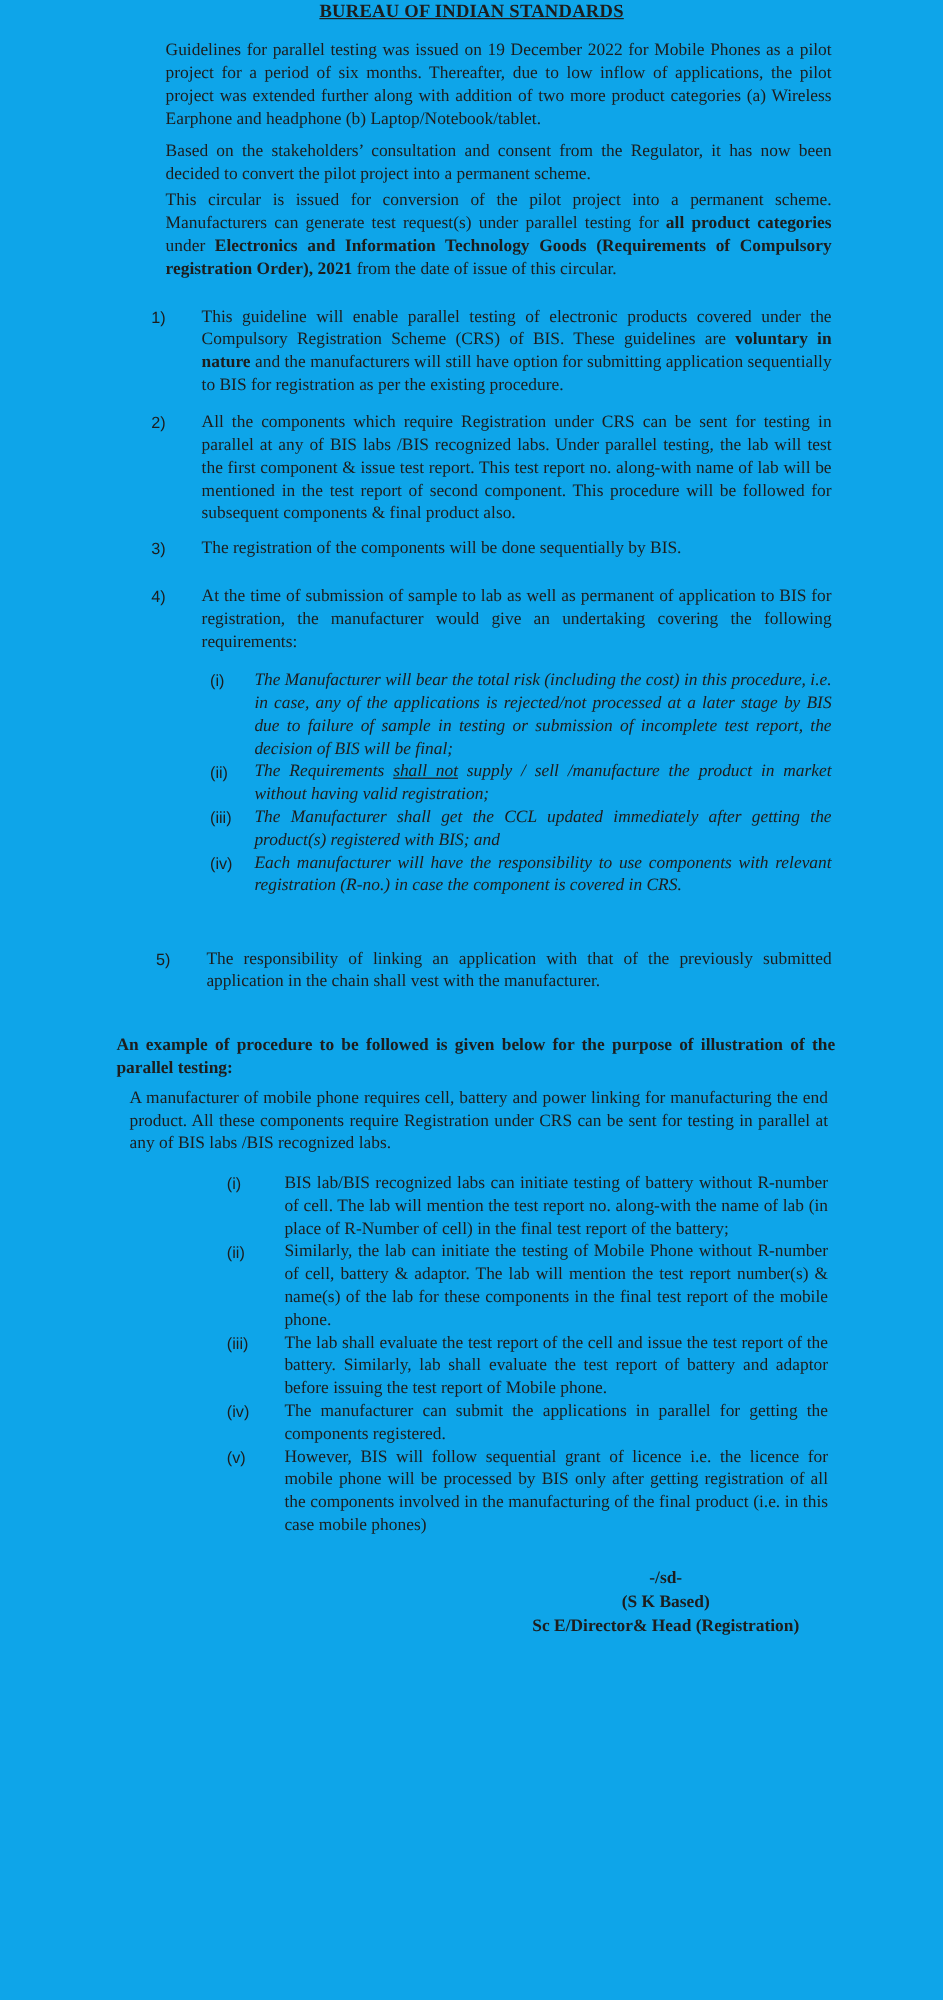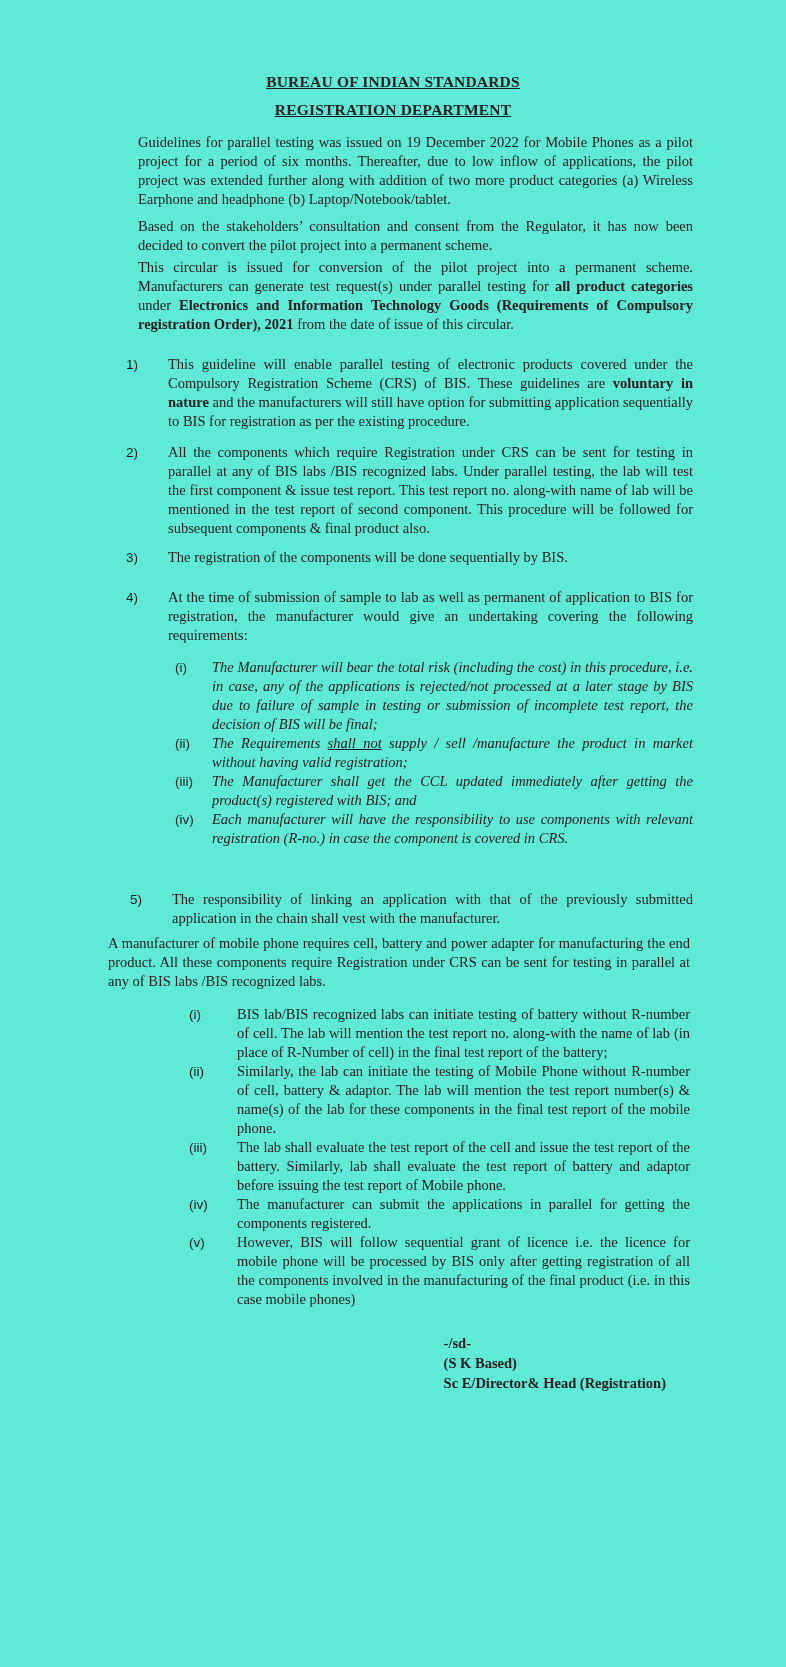--- a/index.html
+++ b/index.html
@@ -1,26 +1,25 @@
 <!DOCTYPE html>
 <html><head>
 <meta charset="utf-8">
 <style>
   html, body { margin: 0; padding: 0; background: #ffffff; }
   .page {
     width: 786px;
     height: 1667px;
     margin: 0 auto;
-    background: #5eead4;
+    background: #0ea5e9;
     color: #1d1d1d;
     font-family: "Liberation Serif", serif;
     font-size: 14.5px;
     line-height: 19px;
     box-sizing: border-box;
-    padding-top: 72px;
     overflow: hidden;
   }
   .doc-title {
     margin: 0;
     text-align: center;
     font-size: 15.5px;
     font-weight: bold;
     text-decoration: underline;
     letter-spacing: 0.2px;
   }
@@ -87,34 +86,34 @@
     flex: none;
     width: 48px;
     font-family: "Liberation Sans", sans-serif;
     font-size: 13.5px;
   }
   .step-body { flex: 1; text-align: justify; }
   .closing { margin: 10px 93px 0 96px; }
   .signature {
     margin: 24px 120px 0 auto;
     width: max-content;
+    text-align: center;
     font-weight: bold;
     line-height: 20px;
   }
   .u { text-decoration: underline; }
   b { font-weight: bold; }
   p { padding: 0; }
 </style>
 </head>
 <body>
 
 <div class="page">
 
   <h1 class="doc-title">BUREAU OF INDIAN STANDARDS</h1>
-  <h1 class="doc-title doc-subtitle">REGISTRATION DEPARTMENT</h1>
 
 
 
   <p class="body-para mt-14">Guidelines for parallel testing was issued on 19 December 2022 for Mobile Phones as a pilot project for a period of six months. Thereafter, due to low inflow of applications, the pilot project was extended further along with addition of two more product categories (a) Wireless Earphone and headphone (b) Laptop/Notebook/tablet.</p>
 
   <p class="body-para mt-12">Based on the stakeholders’ consultation and consent from the Regulator, it has now been decided to convert the pilot project into a permanent scheme.</p>
 
   <p class="body-para mt-15"><span>This circular is issued for conversion of the pilot project into a permanent scheme. Manufacturers can generate test request(s) under parallel testing for </span><b>all product categories</b><span> under </span><b>Electronics and Information Technology Goods (Requirements of Compulsory registration Order), 2021</b><span> from the date of issue of this circular.</span></p>
 
   <div class="num-item gap-21">
@@ -154,22 +153,23 @@
       <span class="sub-marker">(iv)</span>
       <span class="sub-body">Each manufacturer will have the responsibility to use components with relevant registration (R-no.) in case the component is covered in CRS.</span>
     </div>
   </div>
 
   <div class="num-item item5">
     <span class="num-marker">5)</span>
     <span class="num-body">The responsibility of linking an application with that of the previously submitted application in the chain shall vest with the manufacturer.</span>
   </div>
 
+  <p class="example-heading">An example of procedure to be followed is given below for the purpose of illustration of the parallel testing:</p>
 
-  <p class="example-intro">A manufacturer of mobile phone requires cell, battery and power adapter for manufacturing the end product. All these components require Registration under CRS can be sent for testing in parallel at any of BIS labs /BIS recognized labs.</p>
+  <p class="example-intro">A manufacturer of mobile phone requires cell, battery and power linking for manufacturing the end product. All these components require Registration under CRS can be sent for testing in parallel at any of BIS labs /BIS recognized labs.</p>
 
   <div class="step-list">
     <div class="step-item">
       <span class="step-marker">(i)</span>
       <span class="step-body">BIS lab/BIS recognized labs can initiate testing of battery without R-number of cell. The lab will mention the test report no. along-with the name of lab (in place of R-Number of cell) in the final test report of the battery;</span>
     </div>
     <div class="step-item">
       <span class="step-marker">(ii)</span>
       <span class="step-body">Similarly, the lab can initiate the testing of Mobile Phone without R-number of cell, battery &amp; adaptor. The lab will mention the test report number(s) &amp; name(s) of the lab for these components in the final test report of the mobile phone.</span>
     </div>

